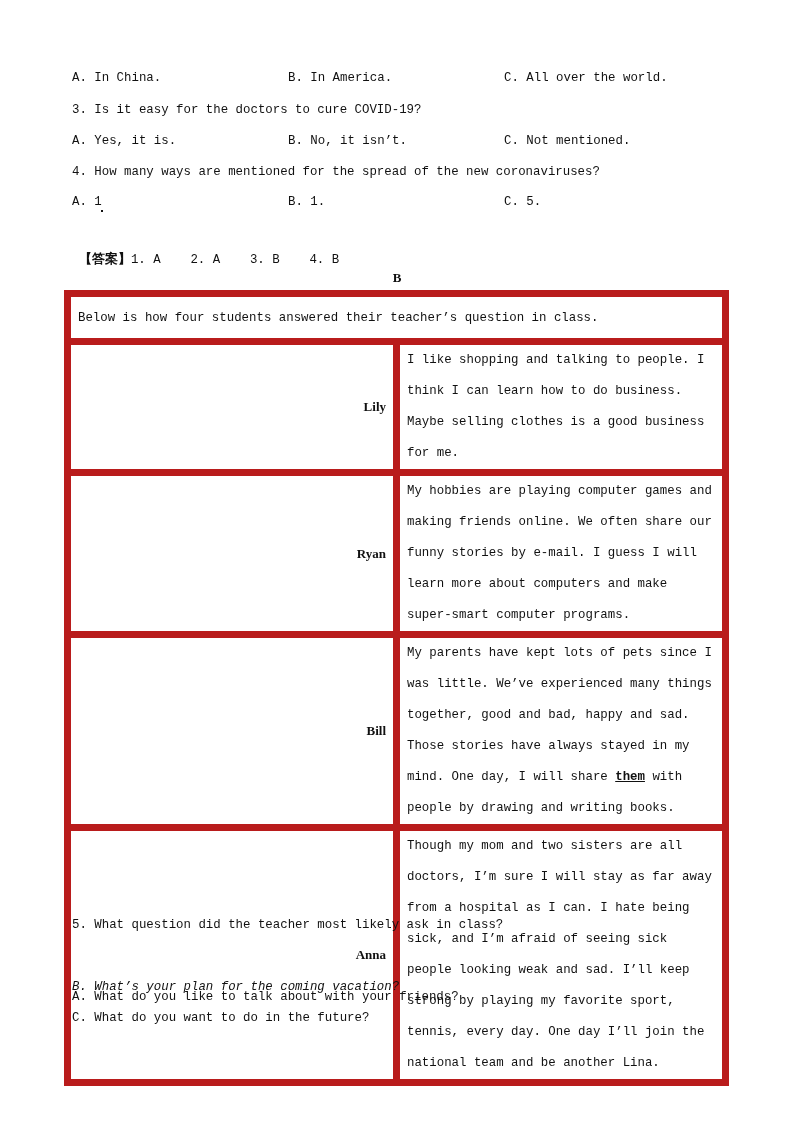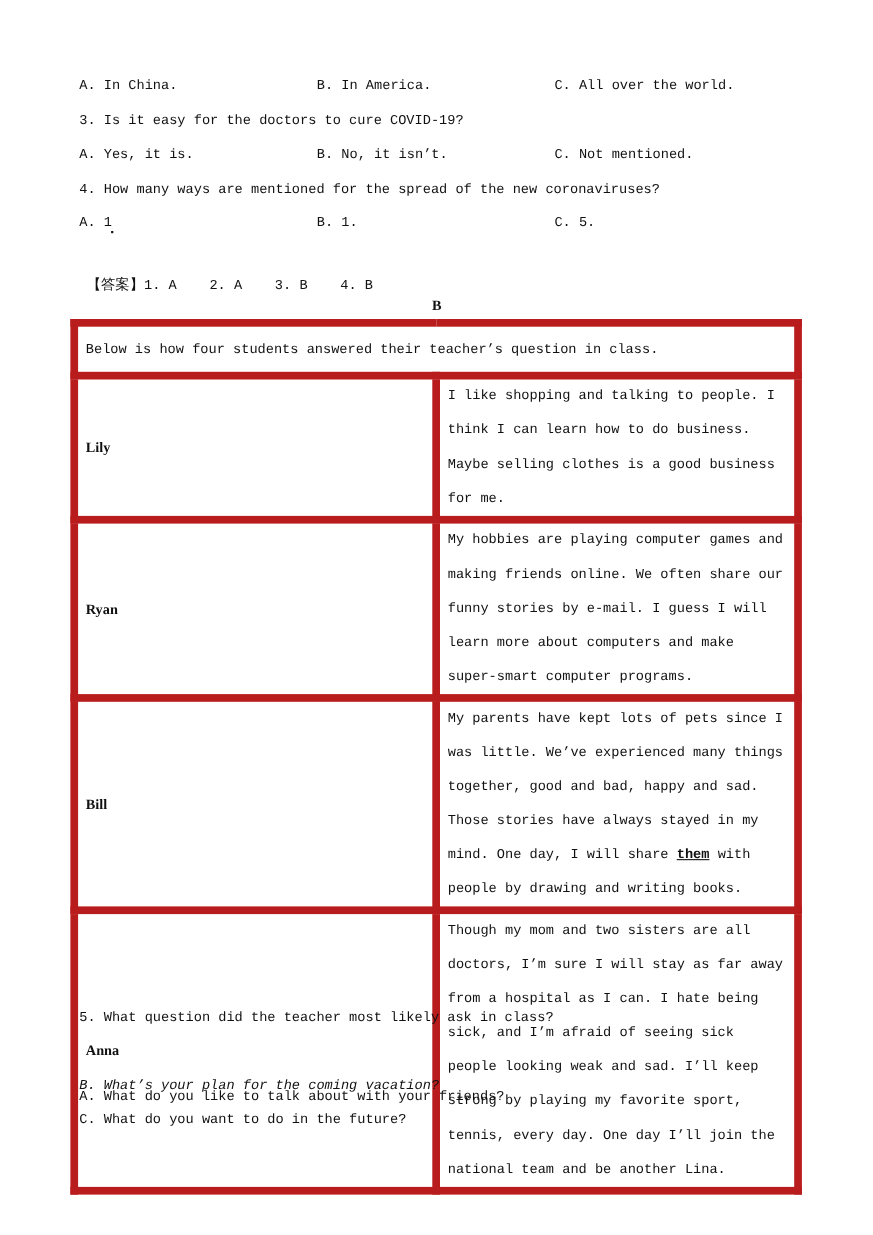--- a/index.html
+++ b/index.html
@@ -6,29 +6,29 @@
   body {
     width:794px; height:1123px; position:relative; overflow:hidden;
     font-family: "Liberation Mono", "DejaVu Sans Mono", monospace;
     color:#111; font-size:12.4px;
   }
   .line { position:absolute; left:72px; white-space:pre; }
   .opt-row { position:absolute; left:72px; width:650px; height:16px; }
   .opt { position:absolute; top:0; white-space:pre; }
   .dot { position:absolute; left:101px; top:210px; width:2px; height:2px; background:#111; }
   .answer { position:absolute; left:64px; top:236px; white-space:pre; }
-  .answer .bracket { font-family:"DejaVu Sans", sans-serif; font-weight:normal; font-size:13px; }
+  .answer .bracket { font-family:"DejaVu Sans", sans-serif; font-weight:bold; font-size:13px; }
   .section { position:absolute; left:0; width:794px; top:270px; text-align:center; font-weight:bold; font-family:"Liberation Serif", serif; font-size:13px; }
   table.passage {
     position:absolute; left:64px; top:290px; width:665px;
     border-collapse:collapse; table-layout:fixed;
   }
   table.passage td { border:7px solid #b91c1c; vertical-align:middle; padding:0 7px; }
   td.intro { height:41px; }
-  td.name { width:84px; font-weight:bold; font-family:"Liberation Serif", serif; font-size:13px; }
+  td.name { width:84px; font-weight:bold; font-family:"Liberation Serif", serif; font-size:13px;text-align:right; }
   td.text { line-height:31px; padding-top:4px; padding-bottom:4px; }
   .under { font-weight:bold; text-decoration:underline; }
 </style>
 </head>
 <body>
 
 <div class="opt-row" style="top:71px;">
   <span class="opt" style="left:0;">A. In China.</span>
   <span class="opt" style="left:216px;">B. In America.</span>
   <span class="opt" style="left:432px;">C. All over the world.</span>

